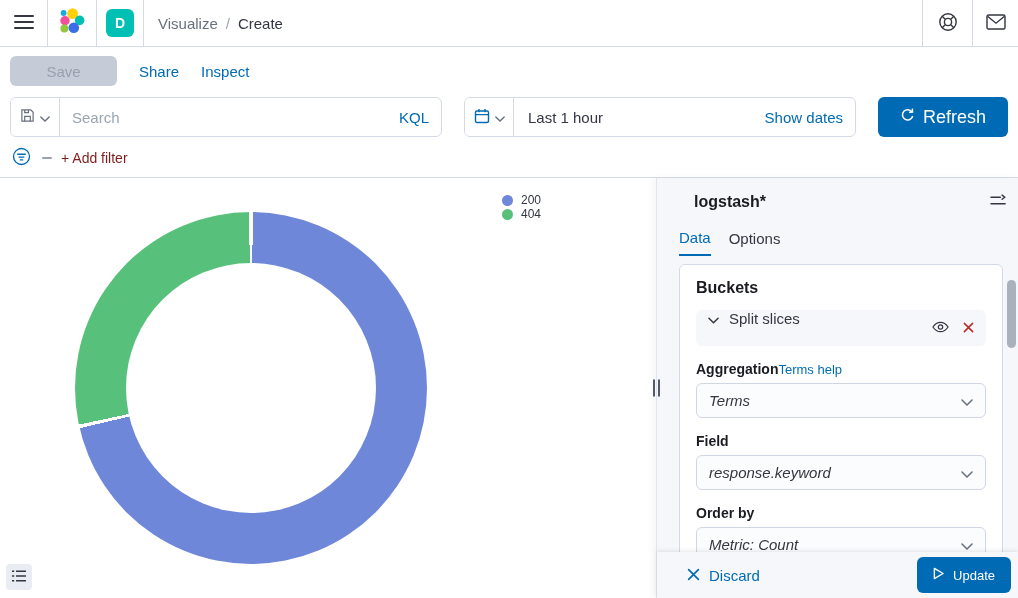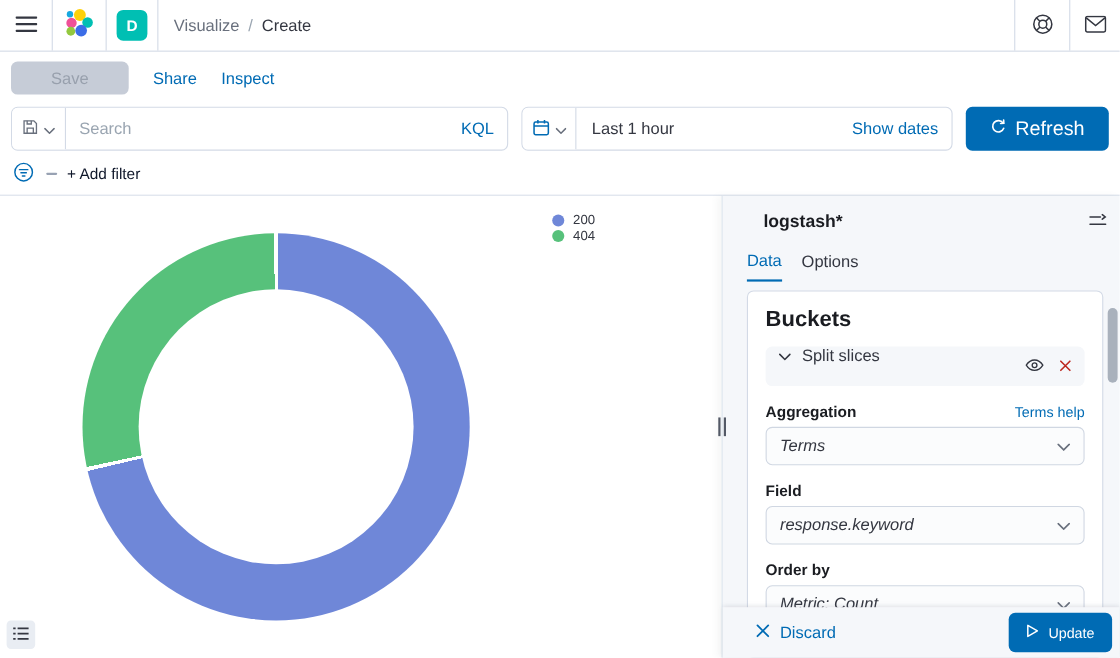--- a/index.html
+++ b/index.html
@@ -23,40 +23,40 @@
   .nav-right .nav-cell { border-right:none; border-left:1px solid #D3DAE6; }
   .nav-help { width:50px; } .nav-mail { width:46px; }
 
   
   .actions-row { height:48px; display:flex; align-items:center; padding:0 10px; gap:22px; }
   .save-btn { width:107px; height:30px; border-radius:6px; background:#C6CCD7; color:#98A0AD;
     font-size:15px; font-weight:500; cursor:not-allowed; }
   .text-link { color:#006BB4; font-size:15px; font-weight:500; }
 
   
-  .query-row { height:44px; display:flex; align-items:center; padding:0 10px; gap:12px; }
+  .query-row { height:44px; display:flex; align-items:center; padding:0 10px; gap:22px; }
   .control { height:40px; border:1px solid #D3DAE6; border-radius:6px; background:#fff;
     display:flex; align-items:center; overflow:hidden; }
   .search-bar { flex:1; }
   .addon { width:49px; align-self:stretch; display:flex; align-items:center; justify-content:center;
     gap:5px; border-right:1px solid #D3DAE6; background:#fff; }
   .search-input { border:none; outline:none; flex:1; font-size:15px; padding:0 12px; color:#343741; min-width:0; }
   .search-input::placeholder { color:#9AA5B1; }
   .kql { color:#006BB4; font-size:15px; font-weight:500; padding-right:12px; }
   .date-control { width:392px; }
   .time-text { padding-left:14px; font-size:15px; color:#343741; }
   .show-dates { margin-left:auto; padding-right:12px; color:#006BB4; font-size:15px; font-weight:500; }
   .refresh-btn { width:130px; height:40px; border-radius:6px; background:#006BB4; color:#fff;
     font-size:18px; font-weight:500; display:flex; align-items:center; justify-content:center; gap:8px; }
 
   
   .filter-row { height:39px; border-bottom:1px solid #D3DAE6; display:flex; align-items:center;
     padding:0 10px; gap:9px; }
   .dash { width:10px; height:2px; background:#98A2B3; border-radius:1px; }
-  .add-filter { color:#0f172a; font-size:14px; }
+  .add-filter { color:#7f1d1d; font-size:14px; }
 
   
   .main { height:420px; display:flex; position:relative; }
   .chart-area { flex:1; position:relative; background:#fff; }
   .donut { position:absolute; left:75px; top:34px; width:352px; height:352px; border-radius:50%; }
   .donut-hole { position:absolute; left:50%; top:50%; width:250px; height:250px;
     margin:-125px 0 0 -125px; background:#fff; border-radius:50%; }
   .legend { position:absolute; left:502px; top:15px; display:flex; flex-direction:column; }
   .legend-item { display:flex; align-items:center; gap:8px; font-size:12px; color:#343741; cursor:pointer; }
   .legend-dot { width:11px; height:11px; border-radius:50%; }
@@ -70,27 +70,27 @@
   .resizer { position:absolute; left:-4px; top:50%; transform:translateY(-50%); display:flex; gap:3px; cursor:col-resize; }
   .resizer span { width:2px; height:17px; background:#535966; }
   .panel-title-row { display:flex; align-items:center; justify-content:space-between; padding-left:15px; }
   .panel-title { font-size:16px; font-weight:700; color:#1A1C21; }
   .collapse-btn { padding:2px; margin-right:-6px; }
   .tabs { display:flex; gap:18px; margin-top:17px; }
   .tab { font-size:15px; padding-bottom:8px; color:#343741; }
   .tab.active { color:#006BB4; font-weight:500; border-bottom:2px solid #006BB4; }
   .card { background:#fff; border:1px solid #D3DAE6; border-radius:6px; margin-top:8px;
     padding:14px 16px; flex:1; }
-  .card-title { font-size:20px; font-weight:700; color:#1A1C21; }
+  .card-title { font-size:16px; font-weight:700; color:#1A1C21; }
   .bucket-row { margin-top:13px; height:36px; background:#F5F7FA; border-radius:6px;
     display:flex; padding:0 10px 0 12px; gap:10px; }
   .bucket-label { font-size:15px; color:#343741; flex:1; text-align:left; }
   .icon-btn { display:flex; align-items:center; padding:2px; }
   .field-group { margin-top:15px; }
-  .label-row { display:flex; justify-content:space-between; align-items:baseline; margin-bottom:6px; }
+  .label-row { display:flex; justify-content:flex-start; align-items:baseline; margin-bottom:6px; }
   .field-label { font-size:14px; font-weight:700; color:#1A1C21; }
   .help-link { font-size:13px; color:#006BB4; }
   .select { height:35px; border:1px solid #D0D7E2; border-radius:6px; background:#FBFCFD;
     display:flex; align-items:center; justify-content:space-between; padding:0 12px;
     font-size:15px; color:#343741; cursor:pointer;font-style:italic; }
   .scroll-thumb { position:absolute; right:2px; top:102px; width:9px; height:68px;
     background:#A9B1BC; border-radius:5px; }
   .panel-footer { position:absolute; left:0; right:0; bottom:0; height:46px; background:#F5F7FA;
     display:flex; align-items:center; justify-content:space-between; padding:0 7px 0 30px;
     box-shadow:0 -1px 4px rgba(105,112,125,0.18); }

